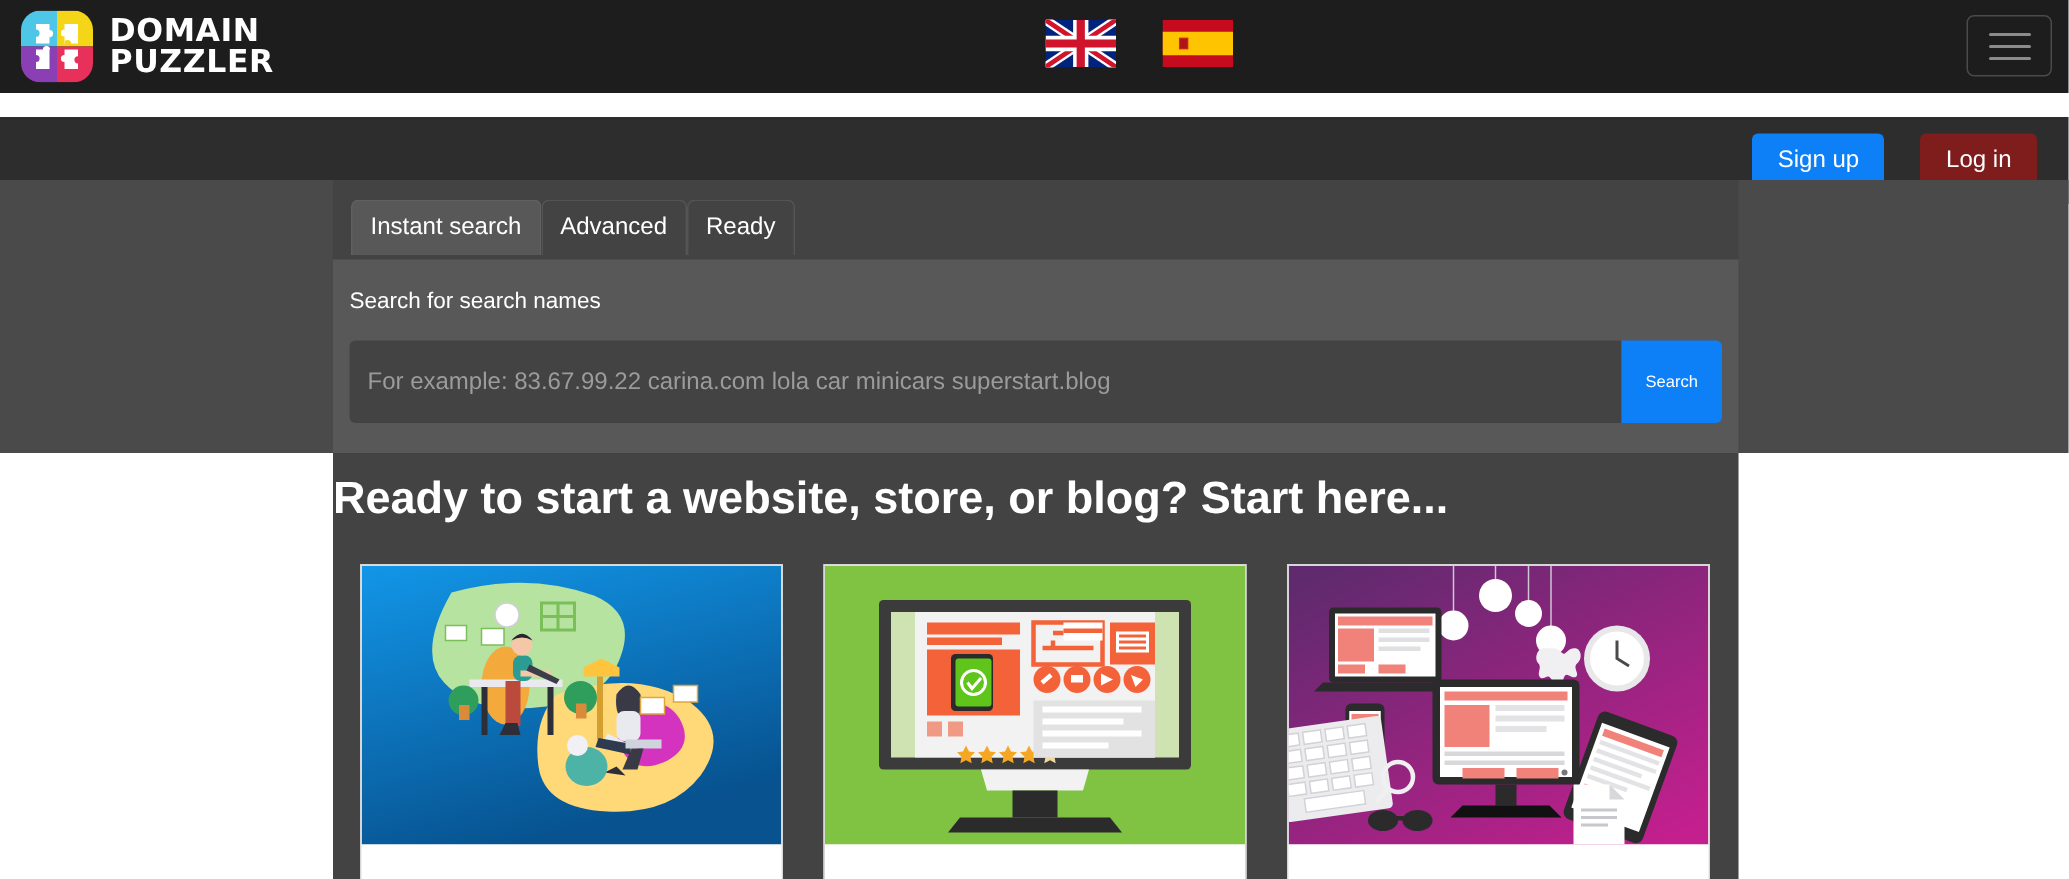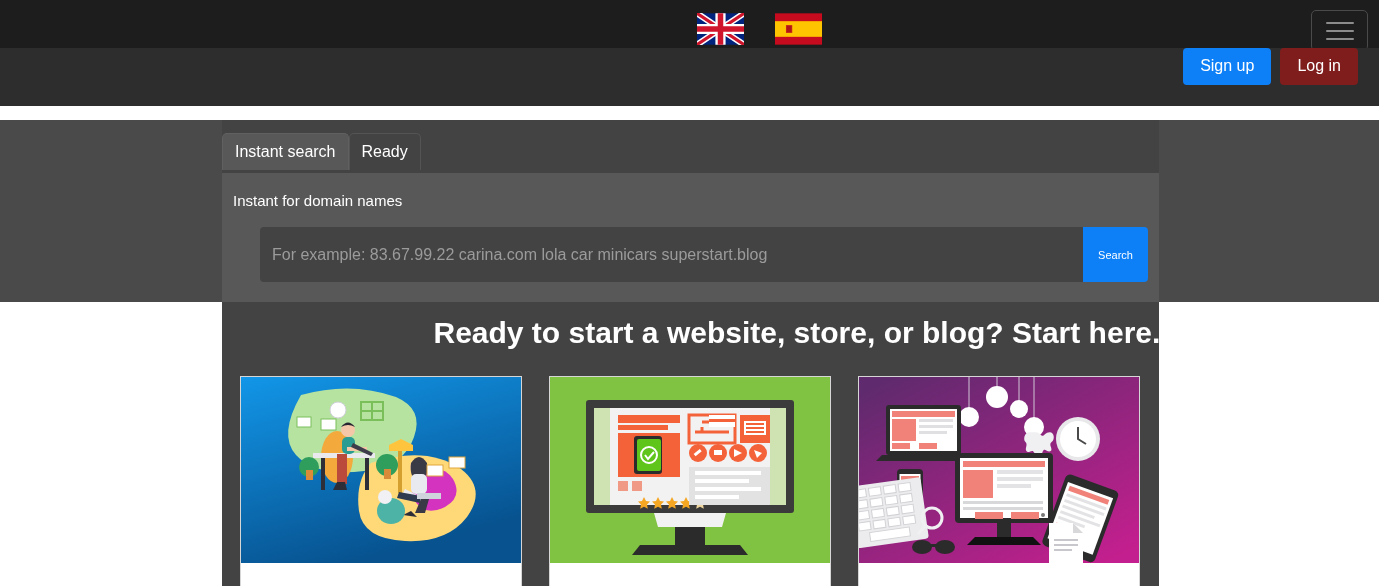--- a/index.html
+++ b/index.html
@@ -55,26 +55,26 @@
     justify-content: center; align-items: center;
     gap: 6px; cursor: pointer;
   }
   .hamburger span {
     display: block; width: 28px; height: 2px;
     background: #8c8c8c; border-radius: 1px;
   }
 
   
   .authbar {
-    position: absolute; top: 48px; left: 0;
+    position: absolute; top: 78px; left: 0;
     width: 1379px; height: 58px;
     background: #2d2d2d;
-    display: flex; align-items: flex-start;
+    display: flex; align-items: center;
     justify-content: flex-end;
-    padding-right: 21px; gap: 9px;
+    padding-right: 21px; gap: 24px;
   }
   .btn {
     font-family: "Liberation Sans", sans-serif;
     font-size: 16px; line-height: 1;
     color: #ffffff;
     border: none; border-radius: 4px;
     padding: 10px 17px 11px;
     cursor: pointer;
   }
   .btn-signup { background: #0d7ff7; }
@@ -94,21 +94,21 @@
 
   
   .container {
     position: absolute; top: 120px; left: 222px;
     width: 937px; height: 466px;
     background: #434343;
   }
 
   
   .tabs {
-    position: absolute; top: 13px; left: 0;
+    position: absolute; top: 13px; left: 12px;
     display: flex; align-items: flex-end;
   }
   .tab {
     font-size: 16px;
     color: #ffffff;
     background: #434343;
     border: 1px solid #545454;
     border-bottom: none;
     border-radius: 5px 5px 0 0;
     padding: 9px 12px 9px;
@@ -121,21 +121,21 @@
   .search-panel {
     position: absolute; top: 53px; left: 0;
     width: 937px; height: 129px;
     background: #585858;
     padding: 19px 11px 0 11px;
   }
   .search-label {
     color: #ffffff; font-size: 15px; line-height: 18px;
     margin-bottom: 17px;
   }
-  .search-row { display: flex; margin-left: 27px; }
+  .search-row { display: flex; }
   .search-input {
     width: 848px; height: 55px;
     background: #434343;
     border: none; outline: none;
     border-radius: 4px 0 0 4px;
     color: #ffffff;
     font-family: "Liberation Sans", sans-serif;
     font-size: 16px;
     padding: 0 12px;
   }
@@ -146,46 +146,65 @@
     border: none; border-radius: 0 4px 4px 0;
     color: #ffffff; font-size: 11px;
     cursor: pointer;
     font-family: "Liberation Sans", sans-serif;
   }
 
   
   .promo-heading {
     position: absolute; top: 195px; left: 0;
     width: 937px;
-    text-align: right;
+    text-align: left;
     color: #ffffff;
     font-size: 30px;
     font-weight: bold;
     line-height: 36px;
-    margin-left: 18px;
   }
   .cards {
     position: absolute; top: 256px; left: 18px;
     width: 901px;
     display: flex; gap: 27px;
   }
   .card {
     width: 282px;
     background: #ffffff;
     border: 1px solid #d6d6d6;
     overflow: hidden;
   }
   .card-img { width: 280px; height: 186px; display: block; }
   .card-body { height: 90px; background: #ffffff; }
 </style>
 </head>
 <body>
 
 <div class="topbar">
 
+  <a class="brand">
+    <span class="logo-tile">
+      <svg viewBox="0 0 48 48" width="48" height="48">
+        <rect x="0" y="0" width="24" height="24" fill="#4ec6e8"></rect>
+        <rect x="24" y="0" width="24" height="24" fill="#f5d518"></rect>
+        <rect x="0" y="24" width="24" height="24" fill="#8b3fb5"></rect>
+        <rect x="24" y="24" width="24" height="24" fill="#e8315a"></rect>
+        <g fill="#ffffff">
+          <path d="M10 9h9v4a2.4 2.4 0 0 1 0 4.8V22H10v-4.5a2.4 2.4 0 1 0 0-4.8z"></path>
+          <path d="M29 9h9v13h-4.6a2.4 2.4 0 0 0-4.8 0H29v-4.6a2.4 2.4 0 0 1 0-4.8z"></path>
+          <path d="M10 26h4.6a2.4 2.4 0 0 1 4.8 0H19v13h-9v-4.6a2.4 2.4 0 0 0 0-4.8z"></path>
+          <path d="M29 26h9v4.5a2.4 2.4 0 0 0 0 4.8V39h-9v-4.6a2.4 2.4 0 0 1 0-4.8z"></path>
+        </g>
+      </svg>
+    </span>
+    <span class="brand-text">
+      <span>DOMAIN</span>
+      <span class="l2">PUZZLER</span>
+    </span>
+  </a>
 
   <div class="lang-group">
     <span class="flag">
       <svg viewBox="0 0 60 40" width="47" height="32">
         <rect width="60" height="40" fill="#00247d"></rect>
         <path d="M0,0 L60,40 M60,0 L0,40" stroke="#fff" stroke-width="8"></path>
         <path d="M0,0 L60,40 M60,0 L0,40" stroke="#cf142b" stroke-width="4"></path>
         <path d="M30,0 V40 M0,20 H60" stroke="#fff" stroke-width="13"></path>
         <path d="M30,0 V40 M0,20 H60" stroke="#cf142b" stroke-width="7"></path>
       </svg>
@@ -212,25 +231,26 @@
   <button class="btn btn-login">Log in</button>
 </div>
 
 <div class="page-bg"></div>
 <div class="page-white"></div>
 
 <div class="container">
 
   <div class="tabs">
     <div class="tab active">Instant search</div>
+    <div class="tab">Advanced</div>
     <div class="tab">Ready</div>
   </div>
 
   <div class="search-panel">
-    <div class="search-label">Instant for domain names</div>
+    <div class="search-label">Search for search names</div>
     <div class="search-row">
       <input class="search-input" type="text" placeholder="For example: 83.67.99.22 carina.com lola car minicars superstart.blog" style="">
       <button class="search-btn">Search</button>
     </div>
   </div>
 
   <h2 class="promo-heading">Ready to start a website, store, or blog? Start here...</h2>
 
   <div class="cards">
 

